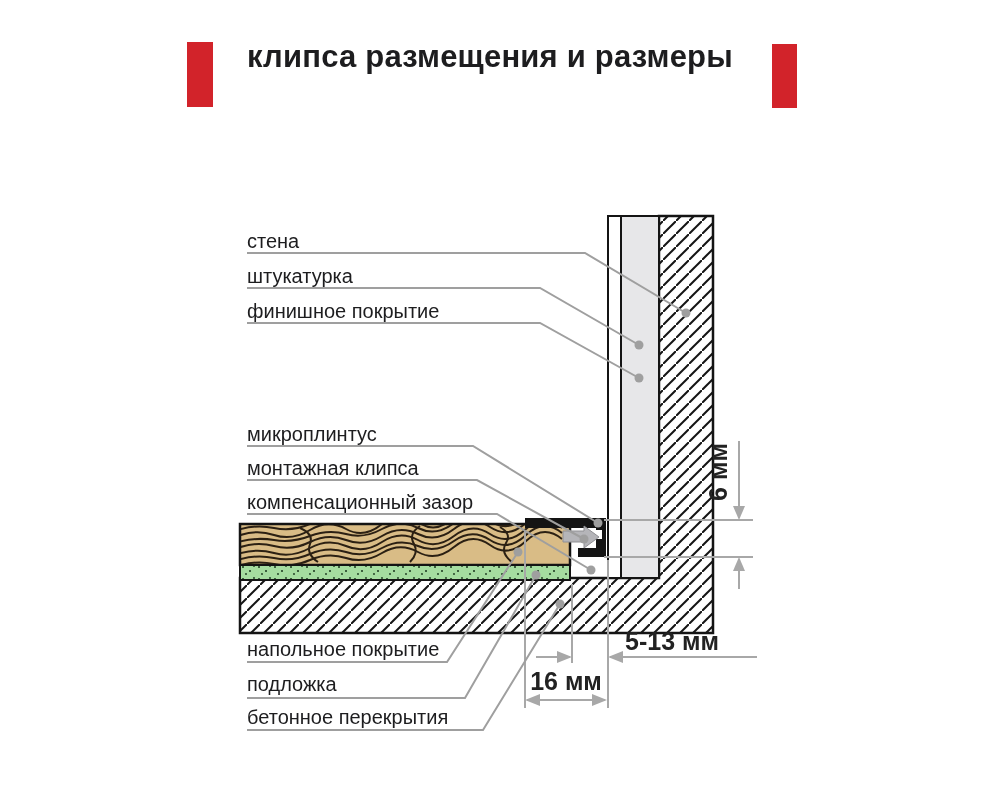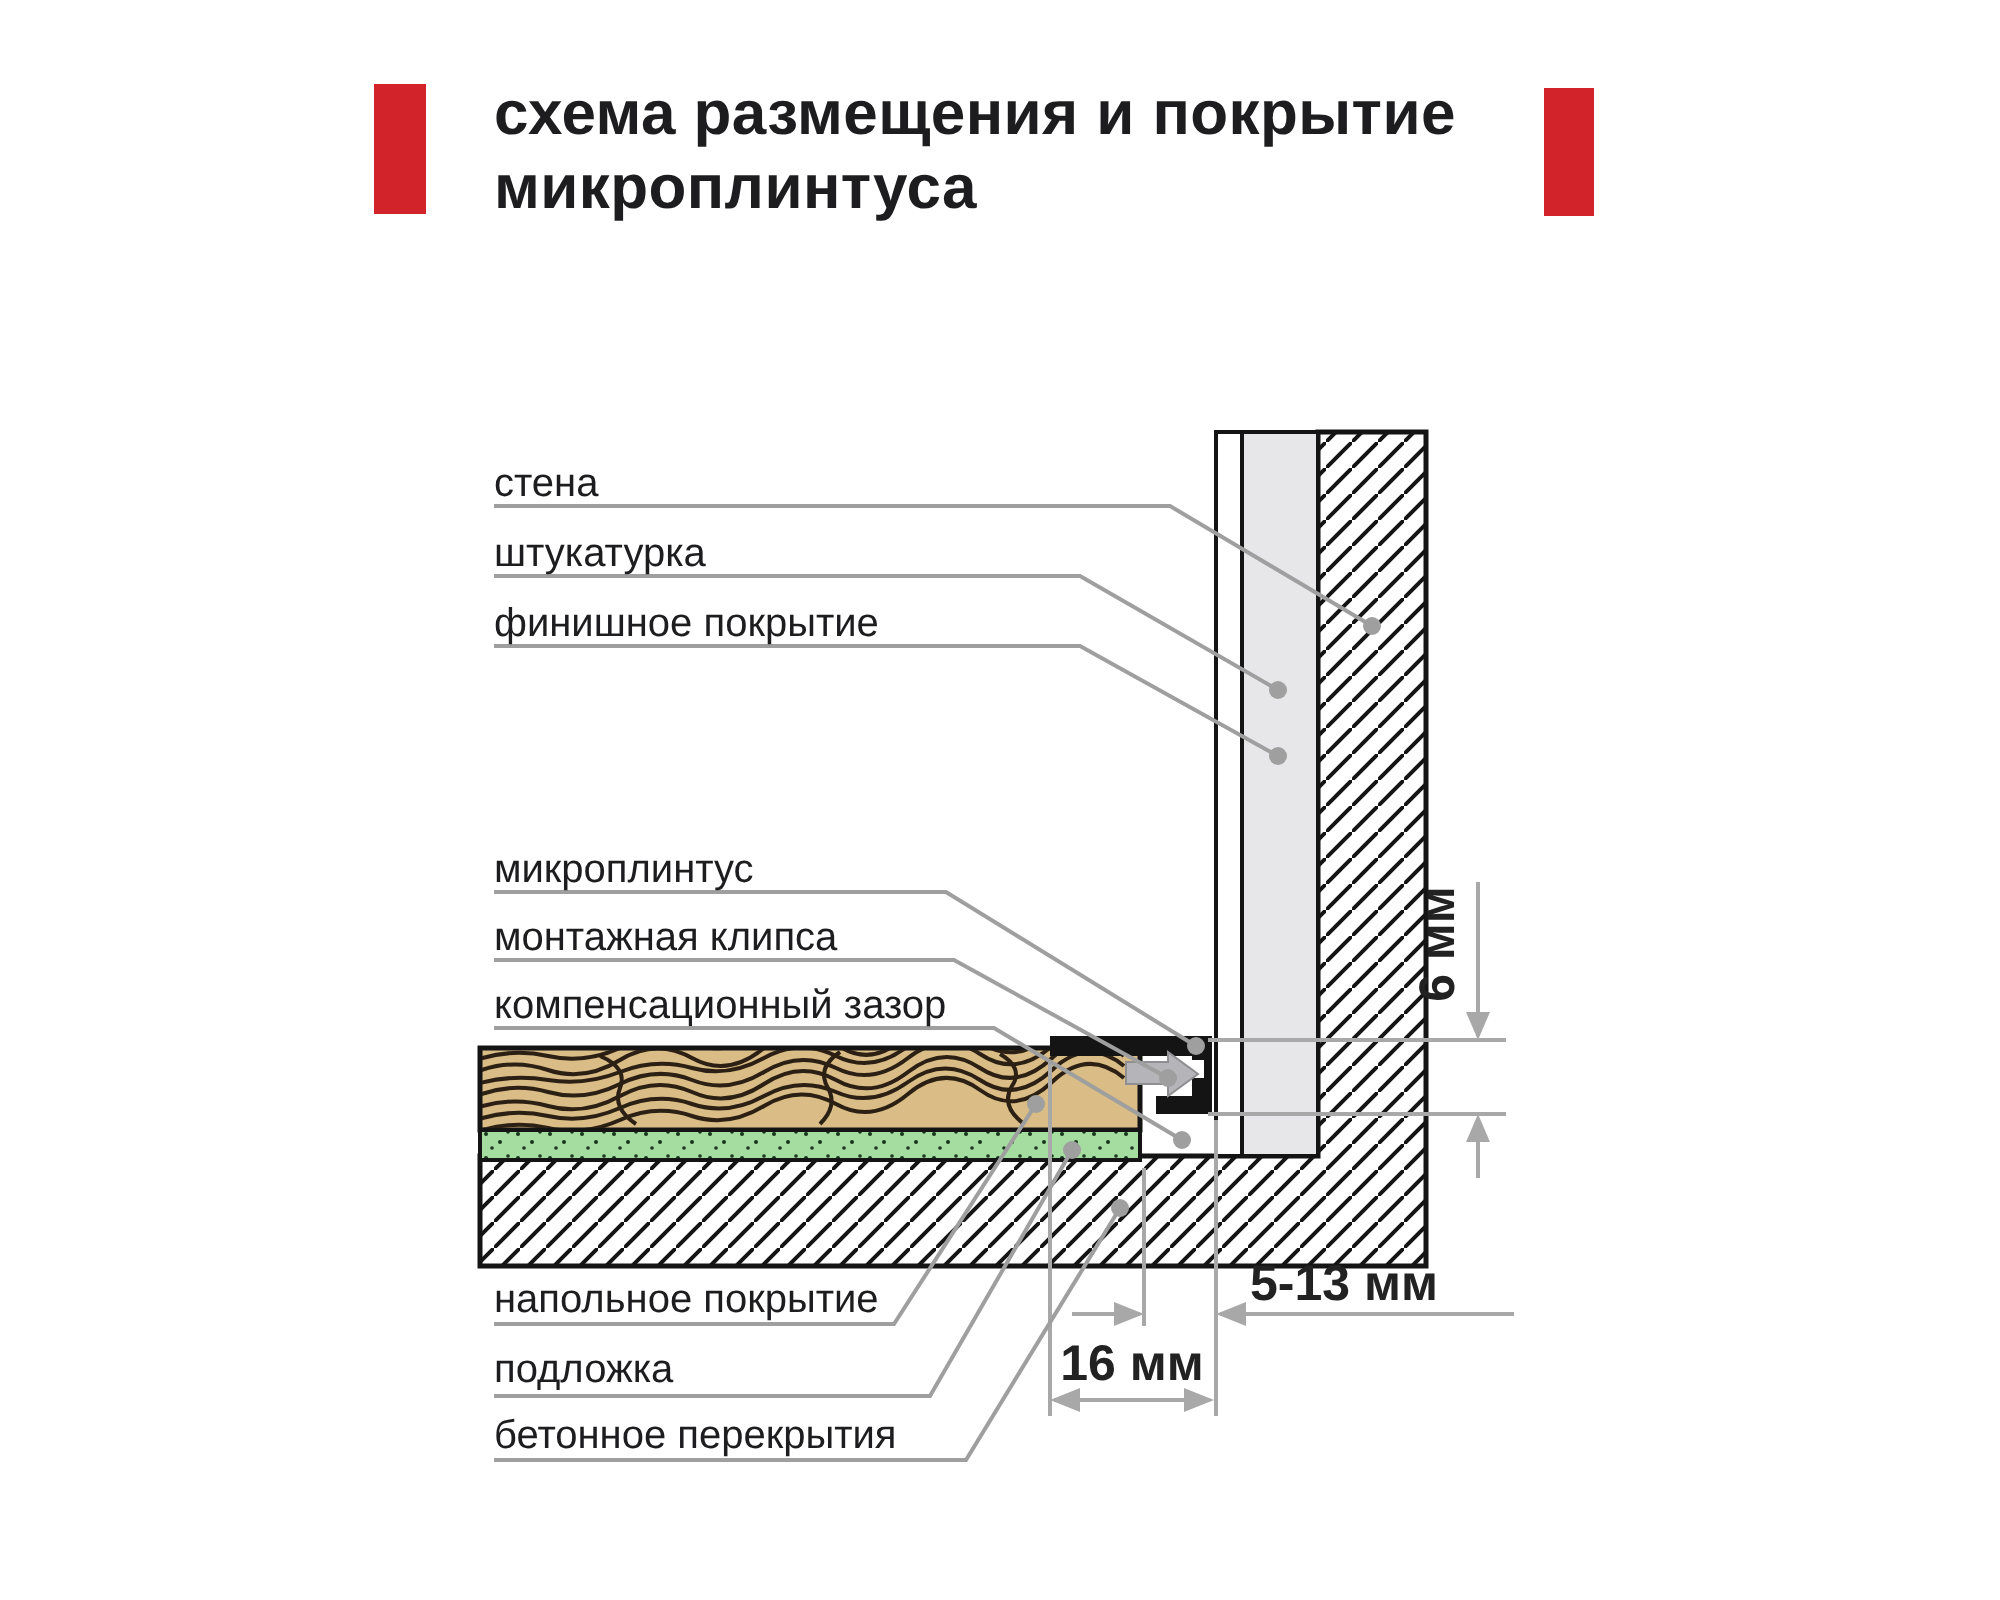--- a/index.html
+++ b/index.html
@@ -19,22 +19,21 @@
   .arrow{fill:#a8a8a8;stroke:none;}
 </style>
 </head>
 <body>
 
 <div id="page">
 
   <div id="bar-left" class="accent-bar"></div>
   <div id="bar-right" class="accent-bar"></div>
   <div id="title">
-    <div>схема размещения и покрытие</div>
-    <div>микроплинтуса</div>
+    <div>клипса размещения и размеры</div>
   </div>
 
   <svg width="1000" height="800" viewBox="0 0 1000 800" style="position:absolute;left:0;top:0">
     <defs>
       <pattern id="hatch" width="13" height="13" patternUnits="userSpaceOnUse">
         <rect width="13" height="13" fill="#ffffff"></rect>
         <path d="M-2,15 L15,-2" stroke="#141414" stroke-width="2"></path>
       </pattern>
       <pattern id="speck" width="16" height="12" patternUnits="userSpaceOnUse">
         <rect width="16" height="12" fill="#a5dca0"></rect>

